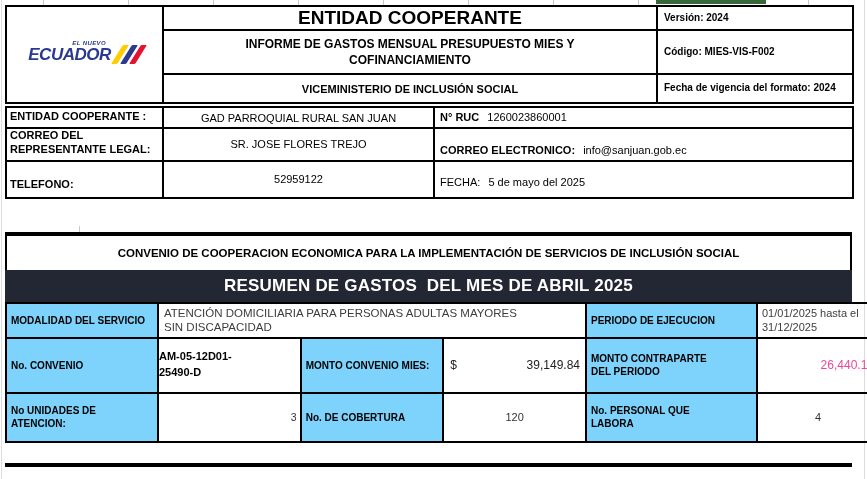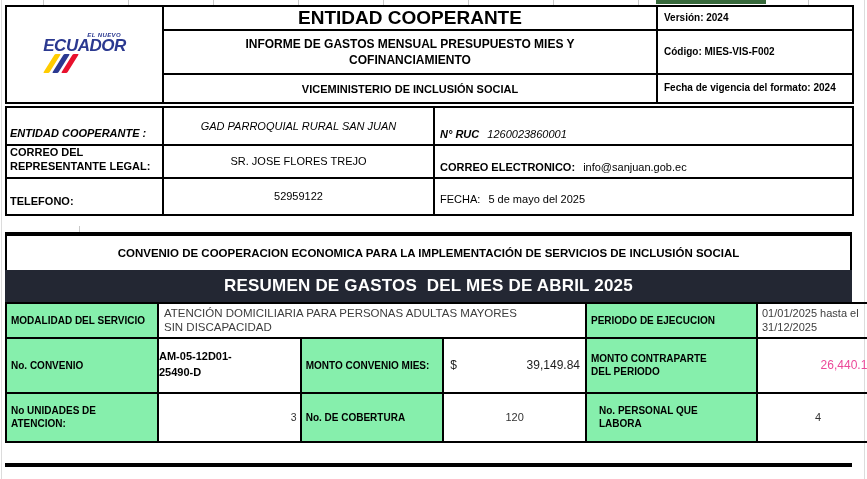--- a/index.html
+++ b/index.html
@@ -21,21 +21,21 @@
   .title-cell{width:494px;text-align:center;}
   .meta-cell{width:196px;text-align:left;padding:2px 4px 2px 6px;
              font-weight:bold;font-size:10px;line-height:1.25;}
   .form-title{font-weight:bold;font-size:19px;}
   .form-subtitle{font-weight:bold;font-size:12px;line-height:1.35;}
   .form-subtitle span{display:inline-block;max-width:420px;}
   .form-dept{font-weight:bold;font-size:11px;}
   .meta-validity span{display:inline-block;max-width:186px;}
 
   
-  .logo-wrap{position:relative;display:inline-flex;align-items:flex-start;flex-direction:column;}
+  .logo-wrap{position:relative;display:inline-flex;align-items:center;}
   .logo-elnuevo{position:absolute;top:-5px;left:44px;font-size:6px;font-weight:bold;
                 font-style:italic;color:#2b3990;letter-spacing:.4px;white-space:nowrap;}
   .logo-ecuador{font-size:17px;font-weight:bold;font-style:italic;color:#2b3990;
                 letter-spacing:-.5px;line-height:1;}
   .stripes{display:inline-flex;gap:3px;margin-left:6px;}
   .stripe{display:block;width:6px;height:19px;transform:skewX(-32deg);border-radius:1px;}
   .stripe-y{background:#ffcc00;}.stripe-b{background:#2b3990;}.stripe-r{background:#e8112d;}
 
   
   .tbl-contact{left:5px;top:106px;width:847px;}
@@ -55,38 +55,38 @@
   .convenio-band{position:absolute;left:5px;top:236px;width:847px;height:34px;
                  background:#fff;border-left:2px solid #000;border-right:2px solid #000;
                  display:flex;align-items:center;justify-content:center;
                  font-weight:bold;font-size:11.5px;}
   .banner{position:absolute;left:5px;top:270px;width:847px;height:32px;background:#232733;
           color:#fff;display:flex;align-items:center;justify-content:center;
           font-weight:bold;font-size:17px;white-space:pre;letter-spacing:.2px;}
 
   
   .tbl-summary{left:5px;top:302px;width:847px;}
-  .g{background:#86efac;font-weight:bold;font-size:10px;line-height:1.3;
+  .g{background:#7dd3fc;font-weight:bold;font-size:10px;line-height:1.3;
      padding:2px 2px 2px 4px;}
   .g span{display:inline-block;}
   .s-modality{font-size:11.5px;color:#3d3d3d;padding:2px 2px 2px 5px;line-height:1.25;}
   .s-modality span{display:inline-block;max-width:355px;}
   .s-period{font-size:11px;color:#3d3d3d;padding:2px 2px 2px 4px;line-height:1.3;}
   .s-period span{display:inline-block;max-width:118px;}
   .s-convenio-no{font-weight:bold;font-size:11px;line-height:1.45;}
   .s-convenio-no span{display:inline-block;max-width:100px;}
   .s-money{padding:0 5px 0 6px;}
   .money-flex{display:flex;align-items:center;justify-content:space-between;
               font-size:12px;color:#1d1d1d;}
   .s-num-right{text-align:right;padding-right:4px;font-size:12px;color:#ec4899;}
   .s-small-right{text-align:right;padding-right:3px;font-size:10.5px;color:#333;}
   .s-center{text-align:center;font-size:11px;color:#333;}
   .w-units{max-width:112px;}
   .w-contra{max-width:138px;}
-  .w-personal{max-width:118px;margin-left:8px;}
+  .w-personal{max-width:118px;}
 </style>
 </head>
 <body>
 
 <div class="page">
 
   <div class="gridline" style="left:1px;top:0;width:1px;height:479px;"></div>
   <div class="gridline" style="left:864px;top:0;width:1px;height:479px;"></div>
   <div class="tick" style="left:43px;"></div>
   <div class="tick" style="left:128px;"></div>
@@ -135,21 +135,21 @@
       </td>
       <td class="meta-cell meta-validity">
         <span>Fecha de vigencia del formato: 2024</span>
       </td>
     </tr>
   </tbody>
     </table>
 
   <table class="tbl-contact">
     <tbody>
-        <tr style="height:38px;font-style:italic;">
+        <tr style="height:21px;">
       <td class="c-label">
         <span>ENTIDAD COOPERANTE :</span>
       </td>
       <td class="c-value">
         <span>GAD PARROQUIAL RURAL SAN JUAN</span>
       </td>
       <td class="c-right">
         <span class="lbl-b">N° RUC</span>
         <span class="val-gap">1260023860001</span>
       </td>

